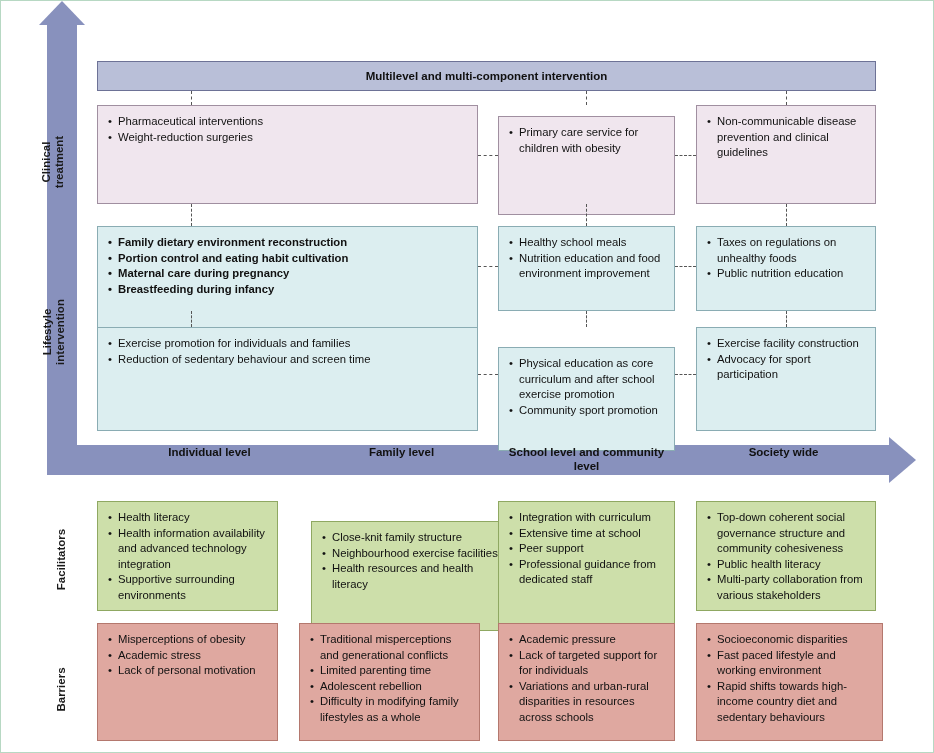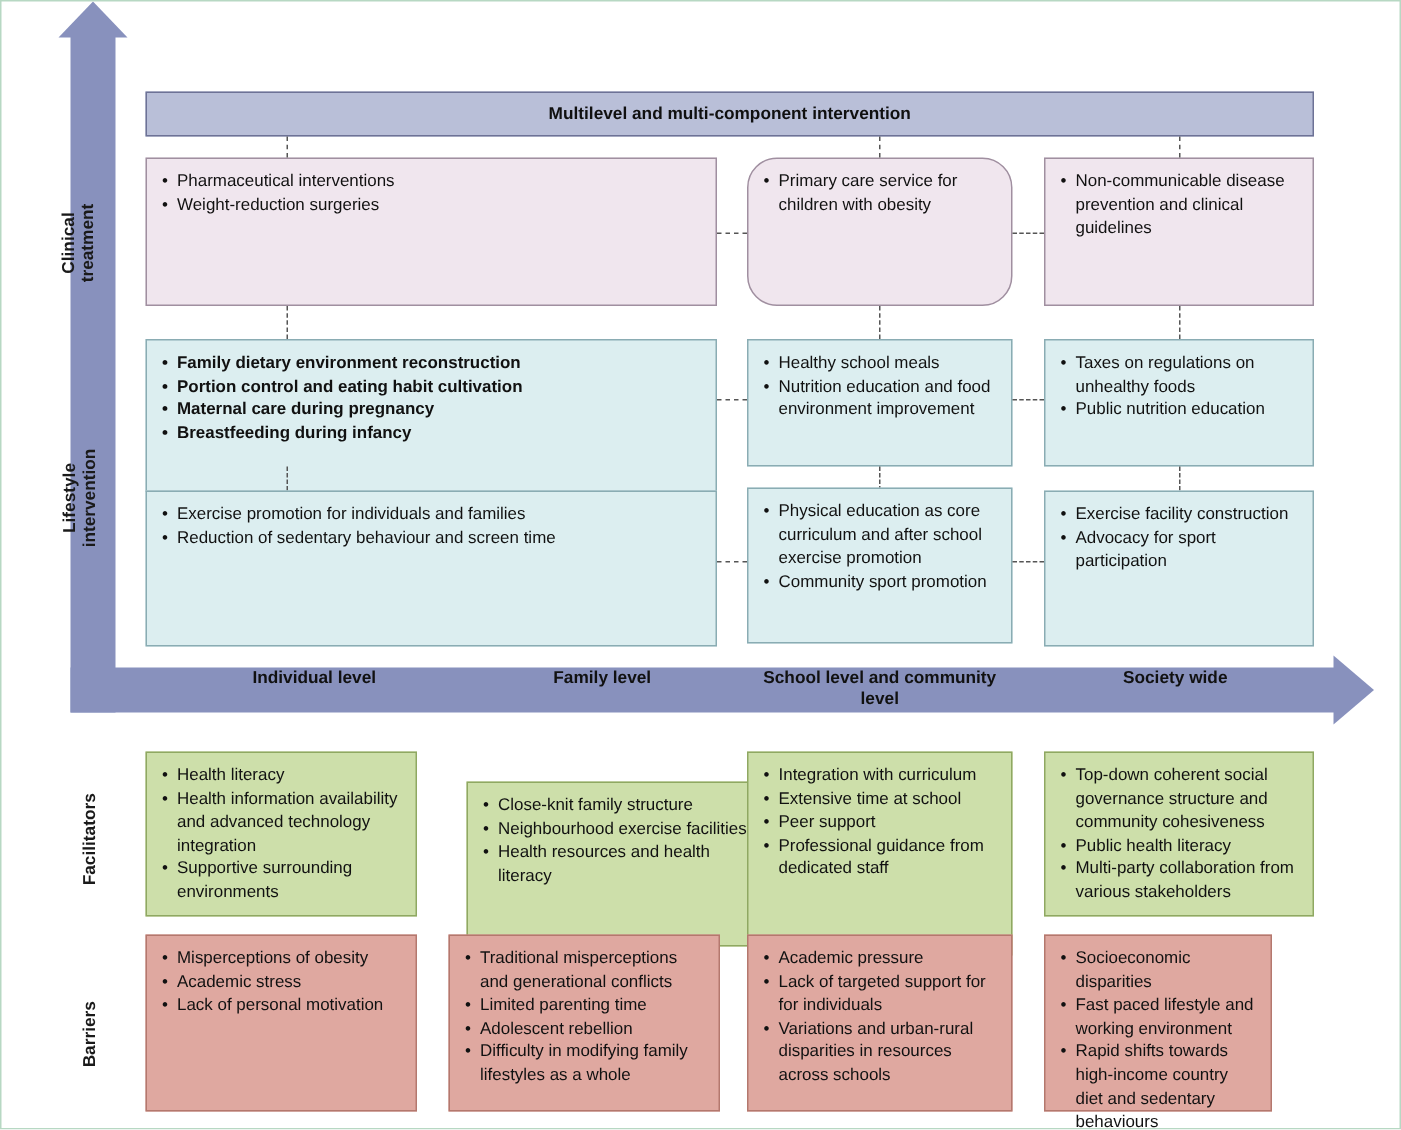--- a/index.html
+++ b/index.html
@@ -169,21 +169,21 @@
     <span>Barriers</span>
   </div>
 
   <div class="box clinical" style="left:96px; top:104px; width:381px; height:99px;">
     <ul>
       <li>Pharmaceutical interventions</li>
       <li>Weight-reduction surgeries</li>
     </ul>
   </div>
 
-  <div class="box clinical" style="left:497px; top:104px; width:177px; height:99px;border-radius:20px;">
+  <div class="box clinical" style="left:497px; top:115px; width:177px; height:99px;">
     <ul>
       <li>Primary care service for children with obesity</li>
     </ul>
   </div>
 
   <div class="box clinical" style="left:695px; top:104px; width:180px; height:99px;">
     <ul>
       <li>Non-communicable disease prevention and clinical guidelines</li>
     </ul>
   </div>
@@ -226,21 +226,21 @@
   <div class="dash-v" style="left:585px; top:310px; height:16px;"></div>
   <div class="dash-v" style="left:785px; top:310px; height:16px;"></div>
 
   <div class="box lifestyle" style="left:96px; top:326px; width:381px; height:104px;">
     <ul>
       <li>Exercise promotion for individuals and families</li>
       <li>Reduction of sedentary behaviour and screen time</li>
     </ul>
   </div>
 
-  <div class="box lifestyle" style="left:497px; top:324px; width:177px; height:104px;">
+  <div class="box lifestyle" style="left:497px; top:346px; width:177px; height:104px;">
     <ul>
       <li>Physical education as core curriculum and after school exercise promotion</li>
       <li>Community sport promotion</li>
     </ul>
   </div>
 
   <div class="box lifestyle" style="left:695px; top:326px; width:180px; height:104px;">
     <ul>
       <li>Exercise facility construction</li>
       <li>Advocacy for sport participation</li>
@@ -309,21 +309,21 @@
       <li>Difficulty in modifying family lifestyles as a whole</li>
     </ul>
   </div>
   <div class="box barrier" style="left:497px; top:622px; width:177px; height:118px;">
     <ul>
       <li>Academic pressure</li>
       <li>Lack of targeted support for for individuals</li>
       <li>Variations and urban-rural disparities in resources across schools</li>
     </ul>
   </div>
-  <div class="box barrier" style="left:695px; top:622px; width:152px; height:118px;">
+  <div class="box barrier" style="left:695px; top:622px; width:187px; height:118px;">
     <ul>
       <li>Socioeconomic disparities</li>
       <li>Fast paced lifestyle and working environment</li>
       <li>Rapid shifts towards high-income country diet and sedentary behaviours</li>
     </ul>
   </div>
 
 </div>
 
 </body></html>

